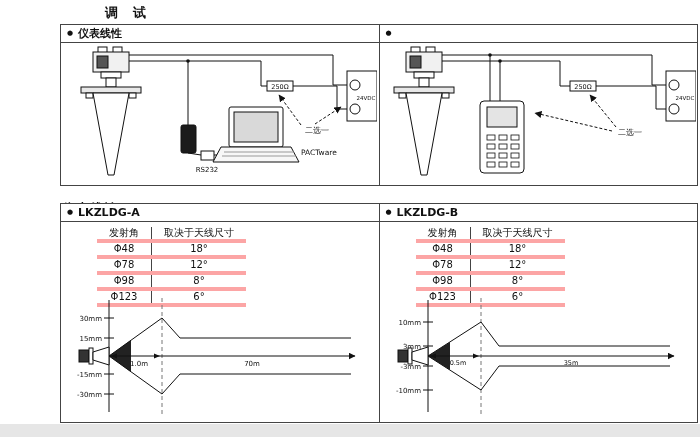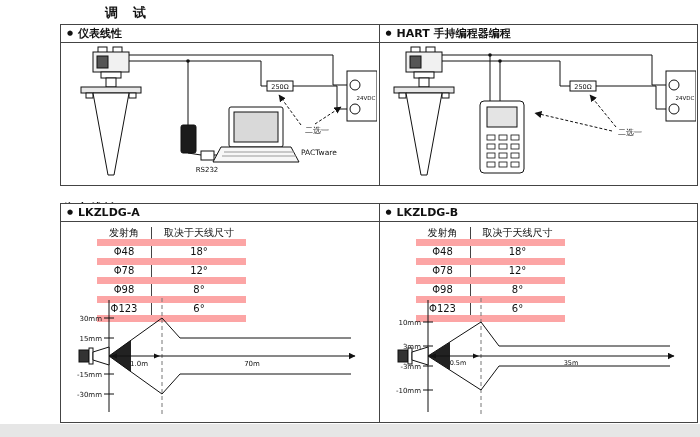--- a/index.html
+++ b/index.html
@@ -17,21 +17,21 @@
   .panel{flex:1 1 50%;display:flex;flex-direction:column;min-width:0;}
   .panel + .panel{border-left:1px solid #444;}
   .panel-head{
     height:17px;flex:0 0 17px;display:flex;align-items:center;gap:5px;
     padding-left:6px;border-bottom:1px solid #444;font-size:11px;font-weight:700;
   }
   .panel-head .bullet{font-size:7px;line-height:1;}
   .panel-body{position:relative;flex:1;text-decoration:underline;}
   .spec-table{position:absolute;left:36px;top:5px;border-collapse:collapse;font-size:10px;}
   .spec-table th,.spec-table td{
-    border-bottom:7px solid #fca5a5;padding:0 12px;height:12px;line-height:12px;
+    border-bottom:4px solid #fca5a5;padding:0 12px;height:12px;line-height:12px;
     text-align:center;font-weight:400;white-space:nowrap;
   }
   .spec-table th:first-child,.spec-table td:first-child{border-right:1px solid #444;}
   .beam-chart{position:absolute;left:6px;top:72px;}
   .diagram{position:absolute;left:0;top:0;}
   .bottom-strip{position:absolute;left:0;right:0;bottom:0;height:13px;background:#e6e6e6;}
   svg text{font-family:"DejaVu Sans","Liberation Sans",sans-serif;fill:#111;}
 </style>
 </head>
 <body>
@@ -112,21 +112,20 @@
           <line x1="240" y1="82" x2="218" y2="52" stroke="#111" stroke-dasharray="3 2" marker-end="url(#arrR)"></line>
           <line x1="254" y1="81" x2="280" y2="64" stroke="#111" stroke-dasharray="3 2" marker-end="url(#arrR)"></line>
         </g>
       </svg>
     </div>
   </div>
 
   <div class="panel">
     <div class="panel-head">
       <span class="bullet">●</span>
-      <span>HART 手持编程器编程</span>
     </div>
     <div class="panel-body">
       <svg class="diagram" width="316" height="141" viewBox="0 0 316 141">
         <use href="#xmtr" x="14" y="4"></use>
         <g stroke="#111" stroke-width="1" fill="none">
           <path d="M62,12 H272 V42 H289"></path>
           <path d="M62,18 H180 V43 H190"></path>
           <path d="M216,43 H276 V66 H289"></path>
         </g>
         <g>

